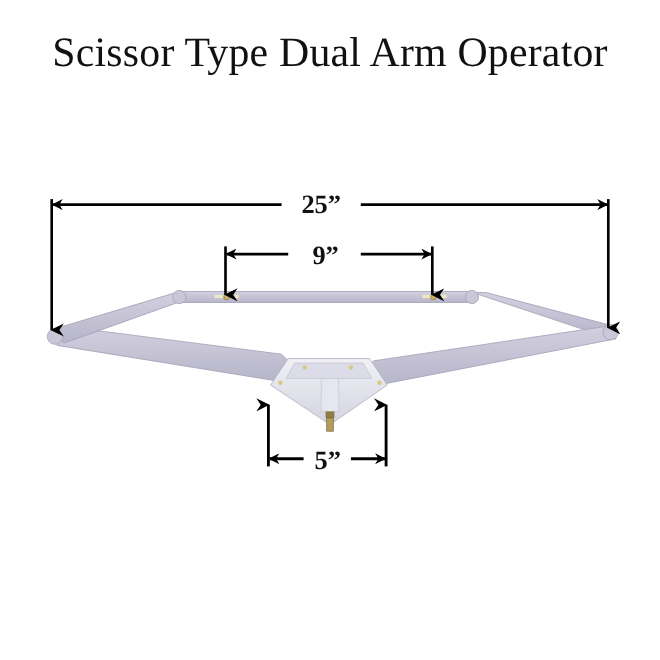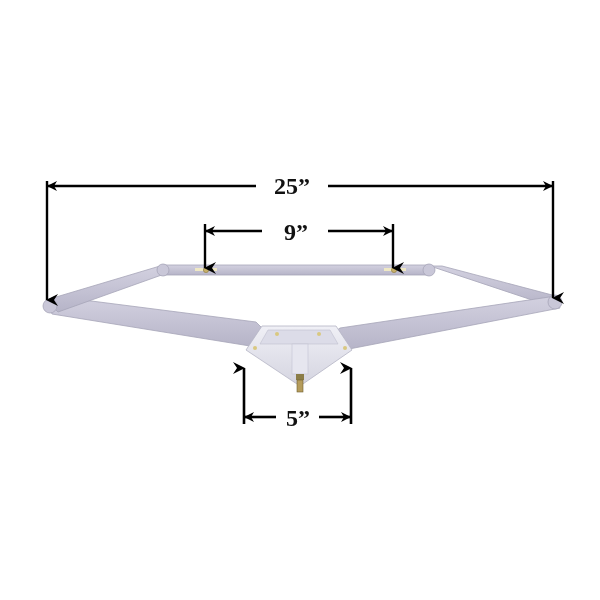--- a/index.html
+++ b/index.html
@@ -25,20 +25,21 @@
   .dim-label {
     font-family: "Liberation Serif", "DejaVu Serif", serif;
     font-weight: bold;
     fill: #111111;
   }
 </style>
 </head>
 <body>
 
 <div class="canvas">
+  <div class="title">Scissor Type Dual Arm Operator</div>
 
   <svg class="figure" width="600" height="600" viewBox="0 0 600 600">
     <defs>
       <marker id="arrowR" markerWidth="10" markerHeight="10" refX="9" refY="5" orient="auto" markerUnits="userSpaceOnUse">
         <path d="M0,0 L10,5 L0,10 L3,5 Z" fill="#000"></path>
       </marker>
       <marker id="arrowL" markerWidth="10" markerHeight="10" refX="1" refY="5" orient="auto" markerUnits="userSpaceOnUse">
         <path d="M10,0 L0,5 L10,10 L7,5 Z" fill="#000"></path>
       </marker>
       <marker id="arrowD" markerWidth="12" markerHeight="12" refX="6" refY="11" orient="auto" markerUnits="userSpaceOnUse">

